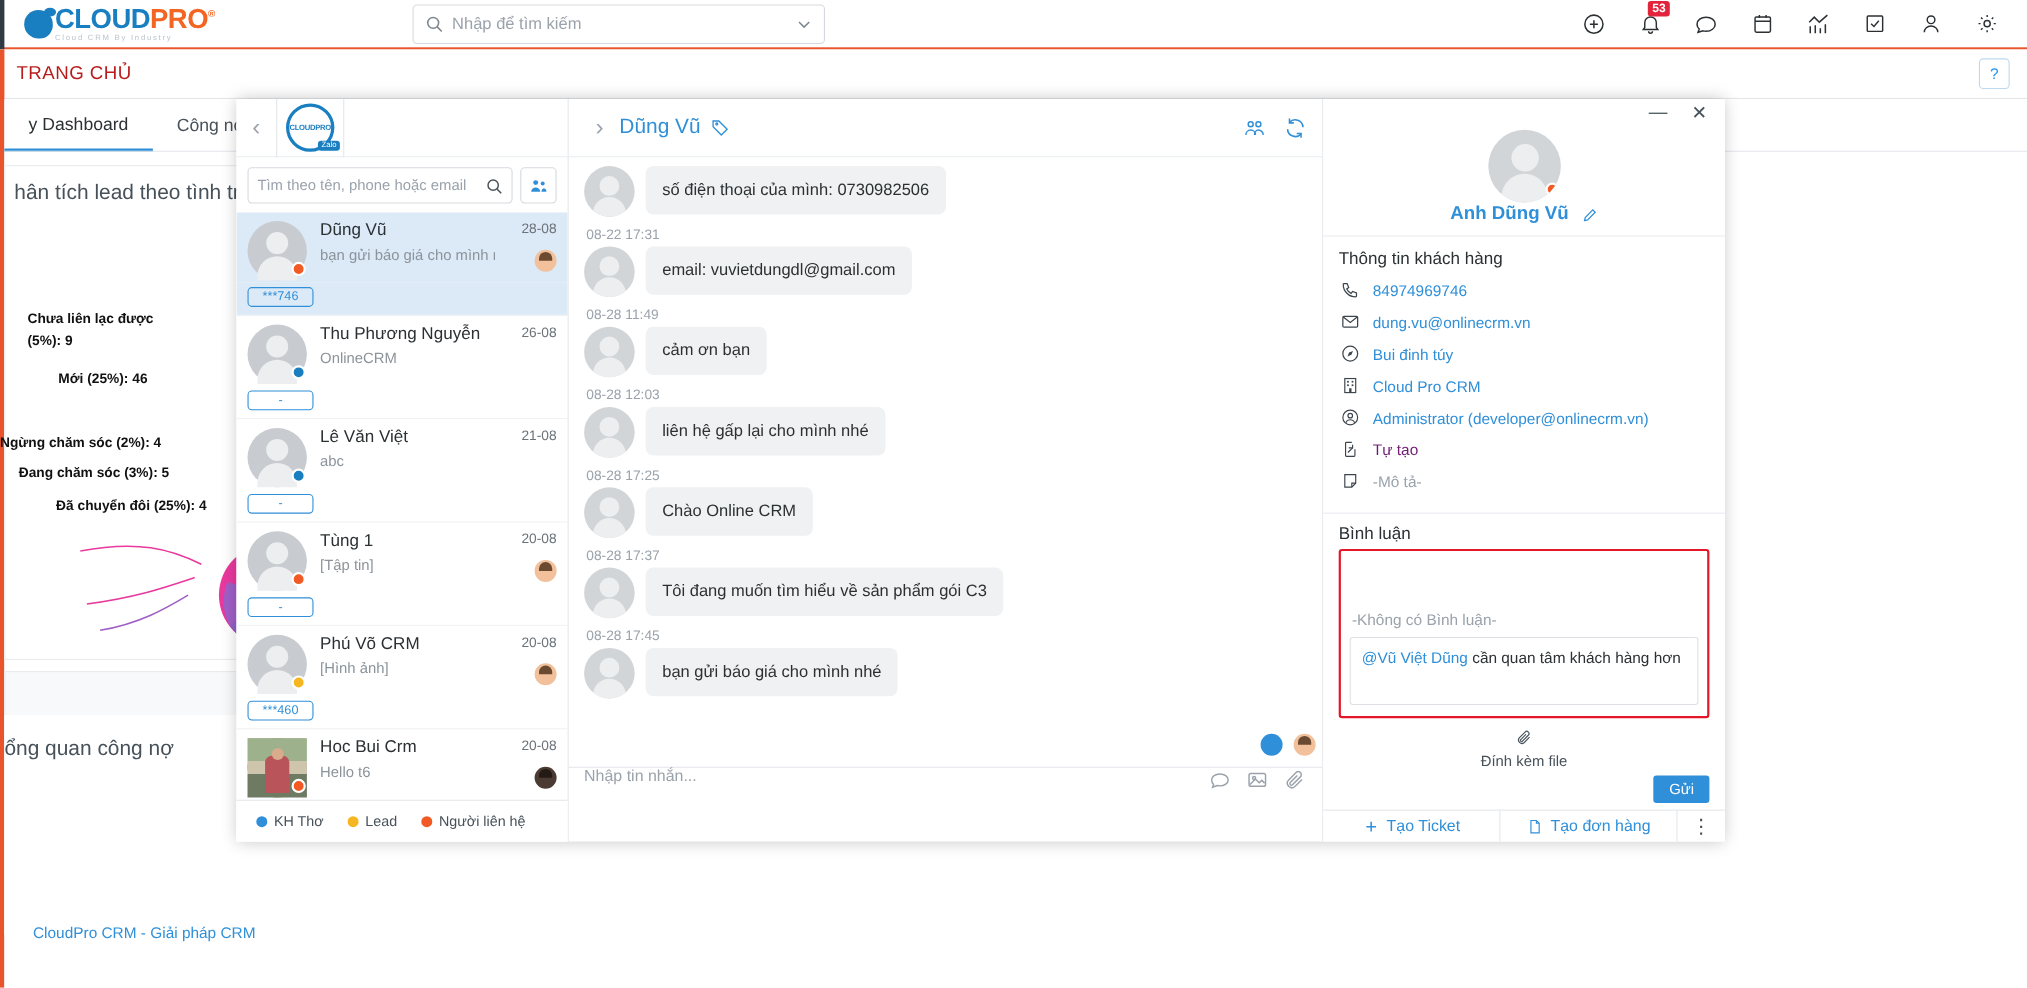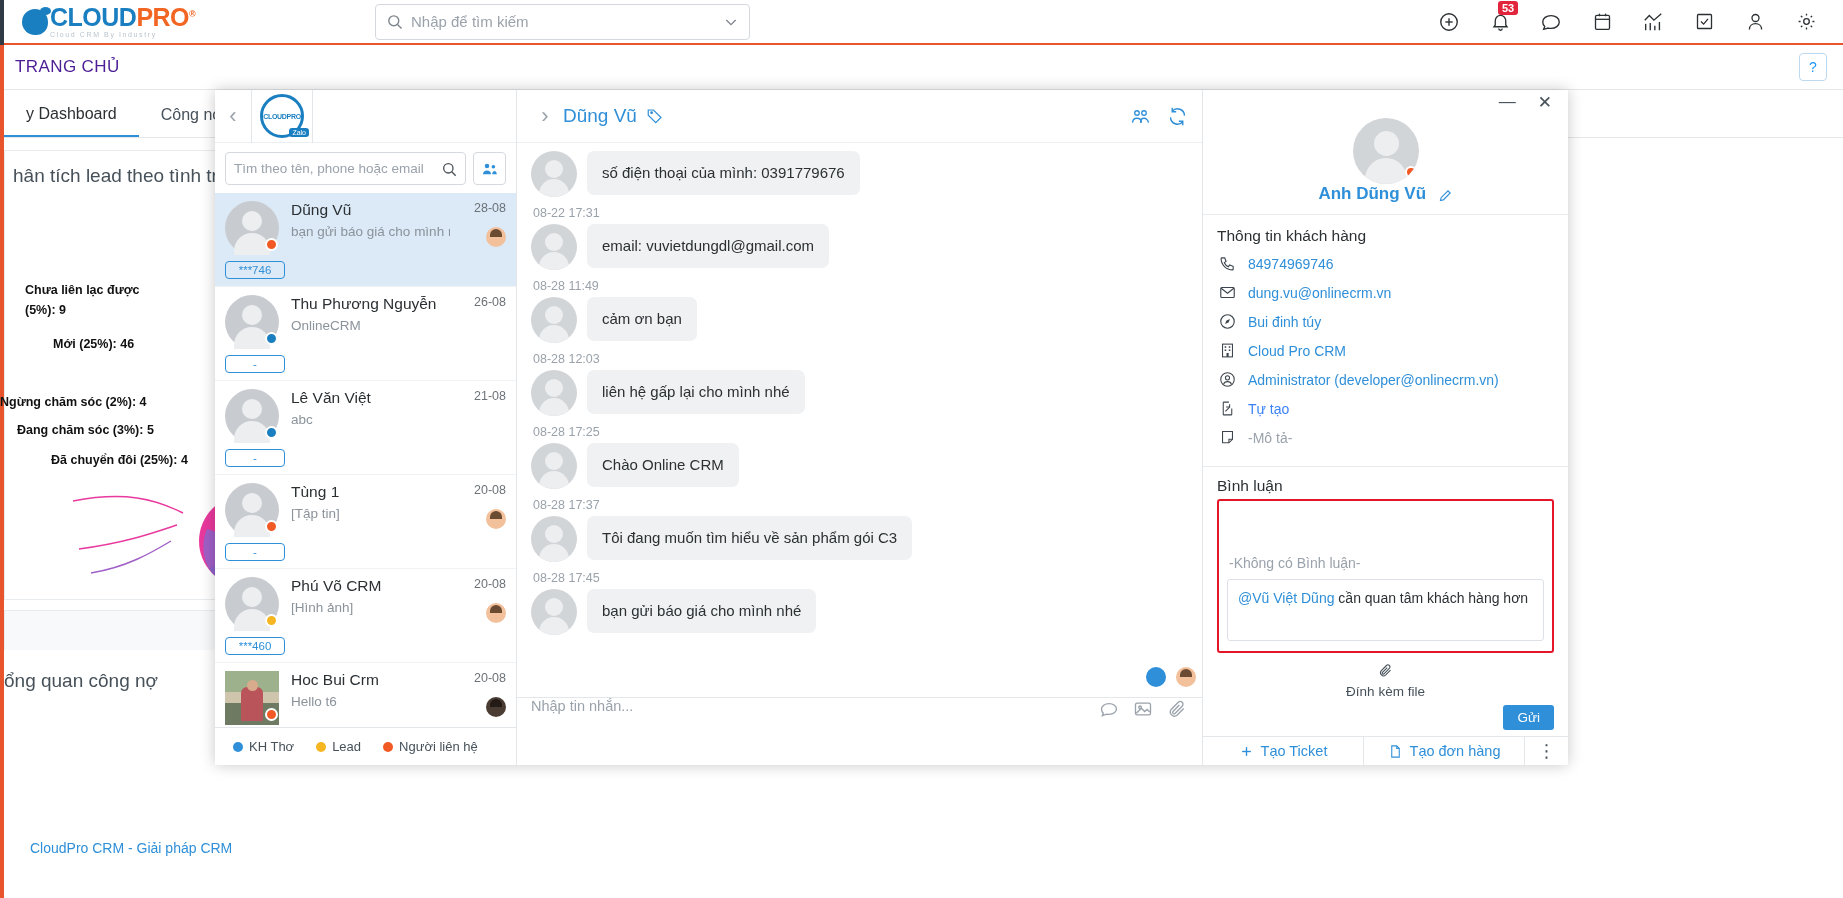--- a/index.html
+++ b/index.html
@@ -45,21 +45,21 @@
     position:absolute; top:-9px; left:10px; background:#e2253c; color:#fff;
     font-size:11px; font-weight:bold; border-radius:3px; padding:1px 4px; line-height:1.15;
   }
 
   
   .crumbbar {
     position:absolute; left:0; top:45px; width:1843px; height:45px;
     background:#fff; border-bottom:1px solid #e4e7ea;
     display:flex; align-items:center;
   }
-  .crumbbar .title { font-size:17px; color:#4c1d95; padding-left:15px; letter-spacing:.4px;}
+  .crumbbar .title { font-size:17px; color:#b91c1c; padding-left:15px; letter-spacing:.4px;}
   .helpbtn {
     margin-left:auto; margin-right:16px; width:28px;height:28px;
     border:1px solid #bcd9ef; border-radius:4px; color:#2196f3;
     display:flex;align-items:center;justify-content:center;font-size:14px;
   }
   
   .rail { position:absolute; left:0; top:45px; width:4px; height:853px; background:#e8552d;}
   .rail2{ position:absolute; left:0; top:0; width:4px; height:45px; background:#2f3a44;}
 
   
@@ -165,21 +165,21 @@
   .pav .head{position:absolute;left:21px;top:13px;width:25px;height:25px;border-radius:50%;background:#eceef0;}
   .pav .body{position:absolute;left:12px;bottom:0;width:42px;height:26px;border-radius:21px 21px 0 0;background:#eceef0;}
   .pdot { position:absolute; right:2px; bottom:6px; width:12px;height:12px;border-radius:50%;background:#f15a24;border:2px solid #fff;}
   .pname { margin-top:9px; font-size:17px; font-weight:bold; color:#2f8fd8;}
   .pedit { color:#2f8fd8; margin-left:7px; font-size:14px;}
   .rsec { border-top:1px solid #e9ecef; padding:12px 14px 8px 14px;}
   .rsec h4 { font-size:15.5px; font-weight:normal; color:#2b3033; margin-bottom:10px;}
   .inforow { display:flex; align-items:center; gap:11px; margin-bottom:12px; font-size:14px;}
   .inforow .ic { width:20px; color:#3c454d; display:flex;align-items:center;justify-content:center; flex:none;}
   .inforow .v { color:#2f8fd8;}
-  .inforow .v.plain { color:#3b82f6;}
+  .inforow .v.plain { color:#701a75;}
   .inforow .v.muted { color:#9aa2ab;}
   .cmtbox { margin:0 14px; border:2px solid #e4172a; border-radius:3px; padding:8px 8px 10px 8px;}
   .cmtempty { font-size:14px; color:#9aa2ab; padding:2px 2px 8px 2px;margin-top:44px;}
   .cmtcard { border:1px solid #dde1e5; border-radius:3px; padding:10px 10px; min-height:62px; font-size:14px; color:#2b3033;}
   .cmtcard .mention { color:#2f8fd8;}
   .attachrow { display:flex; align-items:center; padding:10px 14px 6px 14px; font-size:13.5px; color:#46515a; gap:6px;flex-direction:column;}
   .sendbtn { margin-left:auto; background:#2f8fd8; color:#fff; font-size:13.5px; border-radius:3px; padding:5px 14px;}
   .rbottom { margin-top:auto; border-top:1px solid #e4e7ea; height:46px; display:flex; align-items:center;}
   .rbtn { flex:1; display:flex; align-items:center; justify-content:center; gap:7px; font-size:14.5px; color:#2f8fd8; height:100%;}
   .rbtn + .rbtn { border-left:1px solid #e4e7ea;}
@@ -537,21 +537,21 @@
         </span>
       </div>
     </div>
 
     <div class="cbody">
       <div class="mrow">
         <div class="mav">
             <span class="head"></span>
             <span class="body"></span>
           </div>
-        <div class="bub">số điện thoại của mình: 0391779676</div>
+        <div class="bub">số điện thoại của mình: 0730982506</div>
       </div>
 
       <div class="ts">08-22 17:31</div>
       <div class="mrow">
         <div class="mav">
             <span class="head"></span>
             <span class="body"></span>
           </div>
         <div class="bub">email: vuvietdungdl@gmail.com</div>
       </div>

